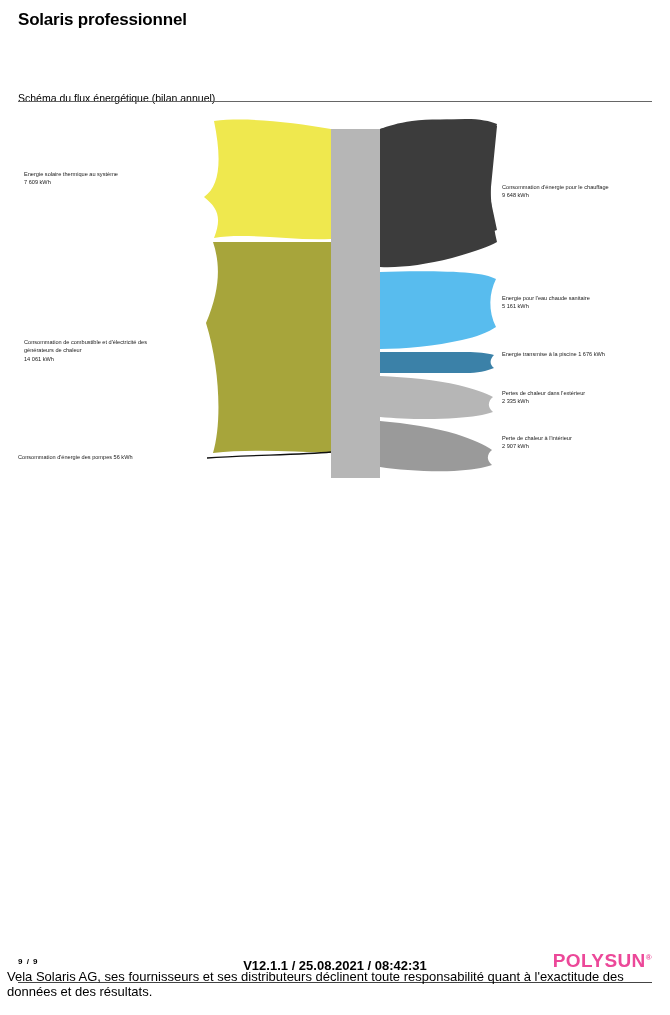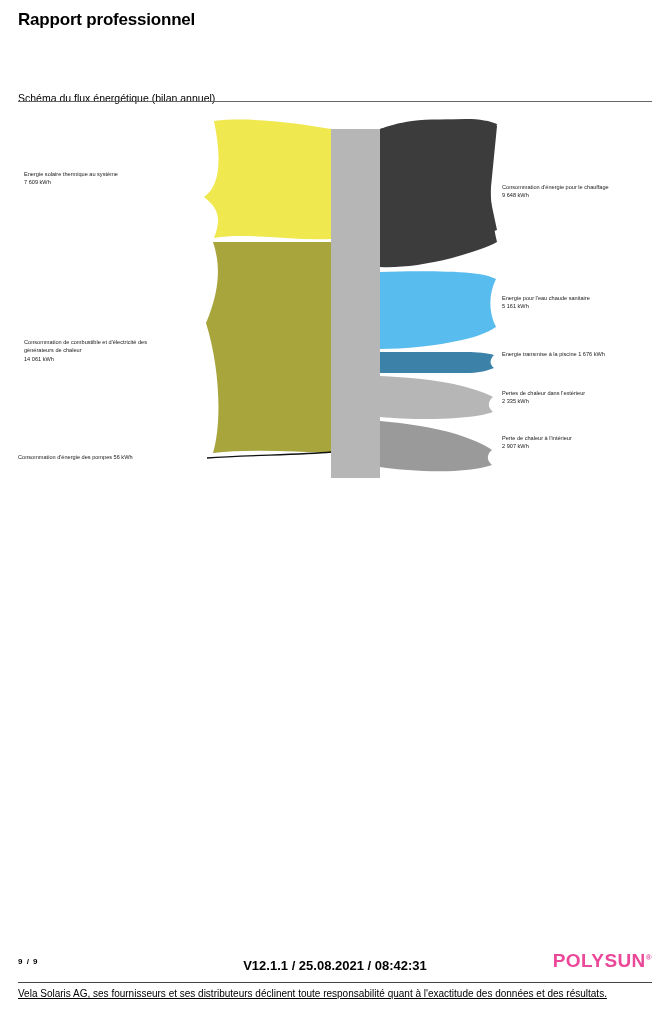--- a/index.html
+++ b/index.html
@@ -101,32 +101,31 @@
     font-weight: bold;
   }
   .footer-rule {
     position: absolute;
     left: 18px; bottom: 32px;
     width: 634px; height: 1px;
     background: #444;
   }
   .disclaimer {
     position: absolute;
-    left: 18px; bottom: 16px;
-    font-size: 10px;
+    left: 7px; bottom: 16px;
+    font-size: 13px;
     color: #000;
-    text-decoration: underline;
   }
 </style>
 </head>
 <body>
 
 <div class="page">
 
-  <div class="report-title">Rapport professionnel</div>
+  <div class="report-title">Solaris professionnel</div>
 
   <div class="section-head">Schéma du flux énergétique (bilan annuel)</div>
   <div class="section-rule"></div>
 
   <div class="sankey-wrap">
     <svg width="670" height="370" viewBox="0 0 670 370">
 
       <rect x="331" y="21" width="49" height="355" fill="#B6B6B6"></rect>
 
       <path fill="#EFE84E" d="M214,13 C246,9 292,14 331,21 L331,131 C292,133 246,124 214,130 C222,110 218,100 204,89 C220,78 222,52 214,13 Z"></path>

